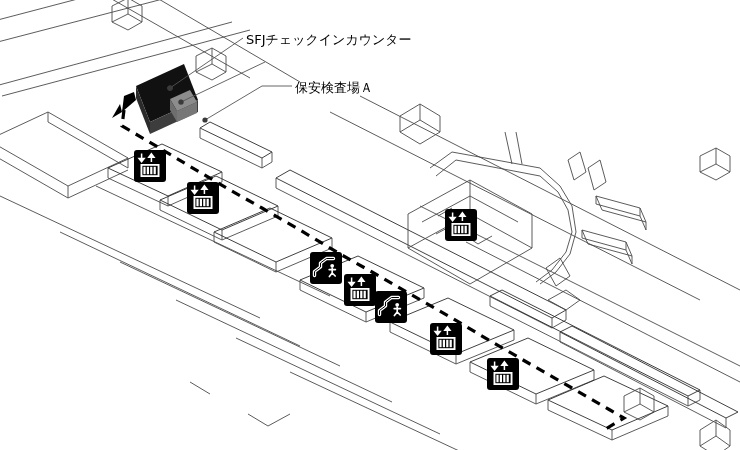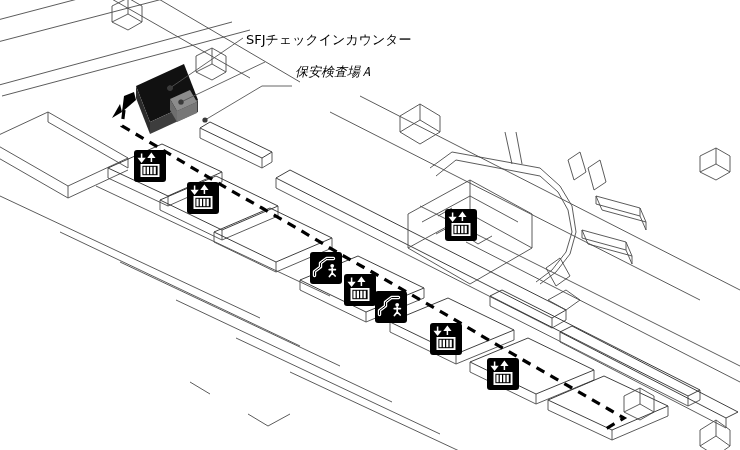--- a/index.html
+++ b/index.html
@@ -2,21 +2,21 @@
 <html><head>
 <meta charset="utf-8">
 <style>
   html,body{margin:0;padding:0;background:#ffffff;}
   #root{position:relative;width:740px;height:450px;background:#ffffff;
         font-family:"DejaVu Sans","Liberation Sans",sans-serif;overflow:hidden;padding-left:22px;}
   #map{position:absolute;left:0;top:0;width:740px;height:450px;}
   .callout{position:absolute;white-space:nowrap;color:#000;font-size:13px;line-height:1;}
   #lbl0{left:246px;top:33px;}
   #lbl1{left:268px;top:57px;}
-  #lbl2{left:295px;top:65px;font-style:italic;}
+  #lbl2{left:295px;top:81px;}
 </style>
 </head>
 <body>
 
 <div id="root">
 
   <svg id="map" viewBox="0 0 740 450">
     <defs>
       <g id="ico-elevator">
         <rect x="-16" y="-16" width="32" height="32" rx="3" fill="#000"></rect>

